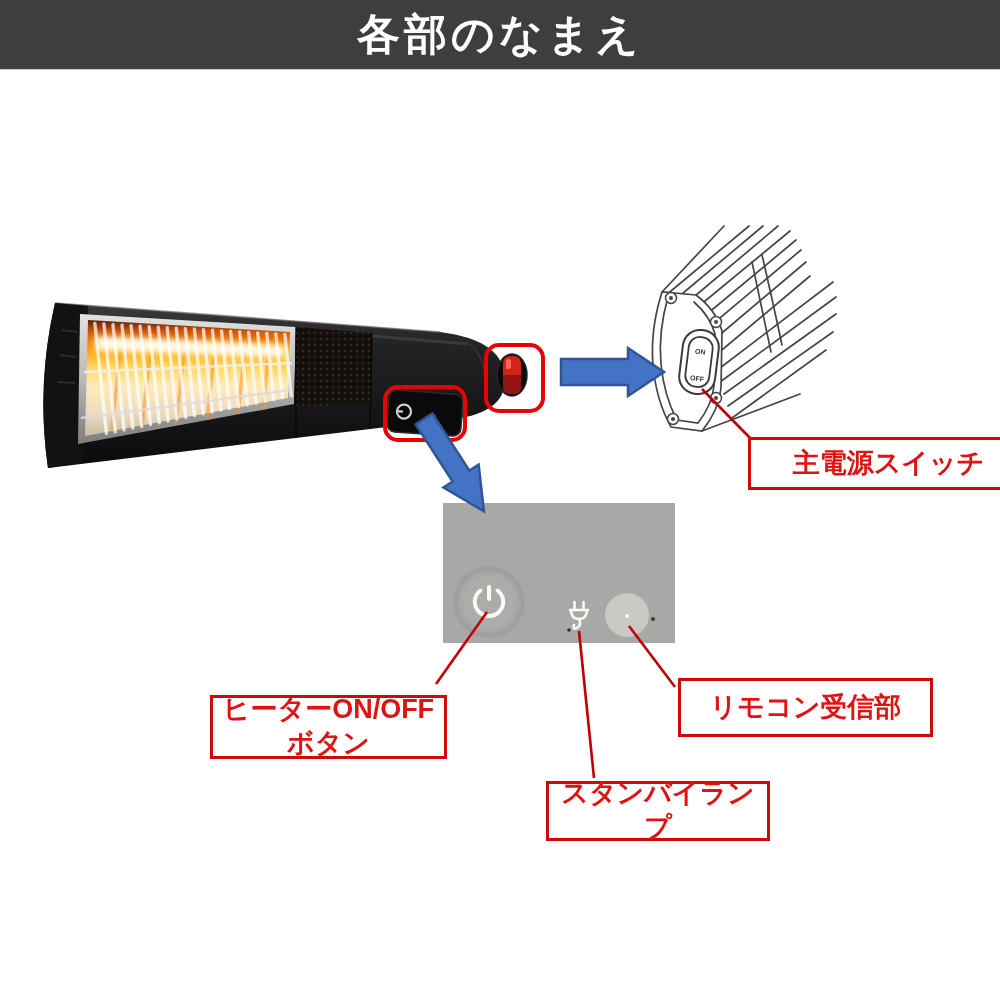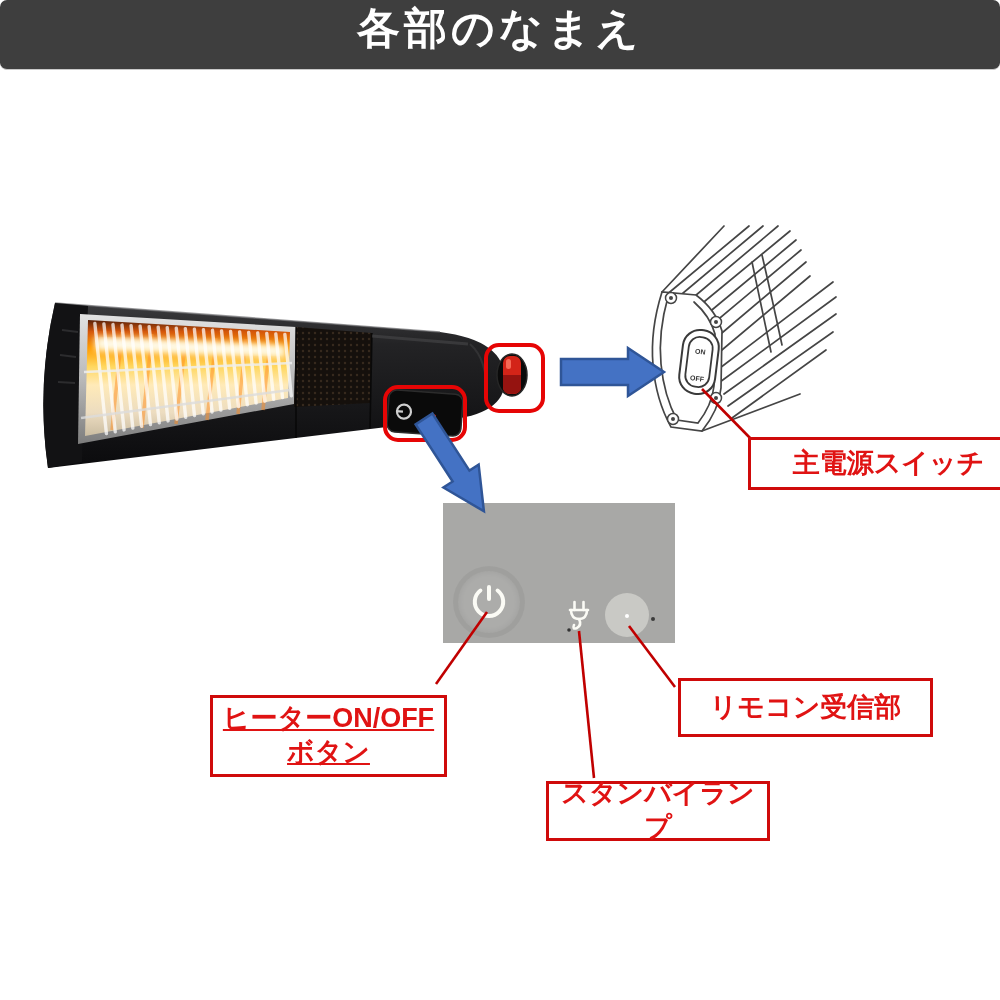--- a/index.html
+++ b/index.html
@@ -3,22 +3,22 @@
 <meta charset="utf-8">
 <style>
   html,body{margin:0;padding:0;background:#fff;}
   .stage{
     position:relative;width:1000px;height:1000px;background:#ffffff;overflow:hidden;
     font-family:"Liberation Sans","DejaVu Sans",sans-serif;
   }
   .title-bar{
     position:absolute;left:0;top:0;width:1000px;height:70px;
     background:var(--title-bar,#3e3e3e);
-    display:flex;justify-content:center;
-    border-bottom:1px solid #c9c9c9;box-sizing:border-box;border-radius:7px;
+    display:flex;align-items:center;justify-content:center;
+    border-bottom:1px solid #c9c9c9;box-sizing:border-box;
   }
   .title-bar h1{
     margin:0;color:#ffffff;font-size:43px;font-weight:bold;letter-spacing:4px;
   }
   svg.layer{position:absolute;left:0;top:0;width:1000px;height:1000px;pointer-events:none;}
   .panel{
     position:absolute;left:443px;top:503px;width:232px;height:140px;
     background:var(--panel-gray,#a8a8a6);
   }
   .power-btn{
@@ -35,21 +35,21 @@
   .receiver .speck{position:absolute;right:-6px;top:24px;width:4px;height:4px;background:#3a3a3a;border-radius:50%;}
   .plug-icon{position:absolute;left:121px;top:95px;}
   .callout{
     position:absolute;background:#ffffff;
     border:3px solid var(--box-border-red,#cf0a0a);
     color:var(--callout-red,#e01313);
     font-weight:bold;font-size:27px;line-height:1.25;
     display:flex;flex-direction:column;align-items:center;justify-content:center;
     text-align:center;box-sizing:border-box;
   }
-  .callout-heater{left:210px;top:695px;width:237px;height:82px;text-decoration:underline;}
+  .callout-heater{left:210px;top:695px;width:237px;height:64px;}
   .callout-standby{left:546px;top:781px;width:224px;height:60px;}
   .callout-remote{left:678px;top:678px;width:255px;height:59px;}
   .callout-mainpower{left:748px;top:437px;width:281px;height:53px;}
 </style>
 </head>
 <body>
 
 <div class="stage">
 
   <header class="title-bar">

